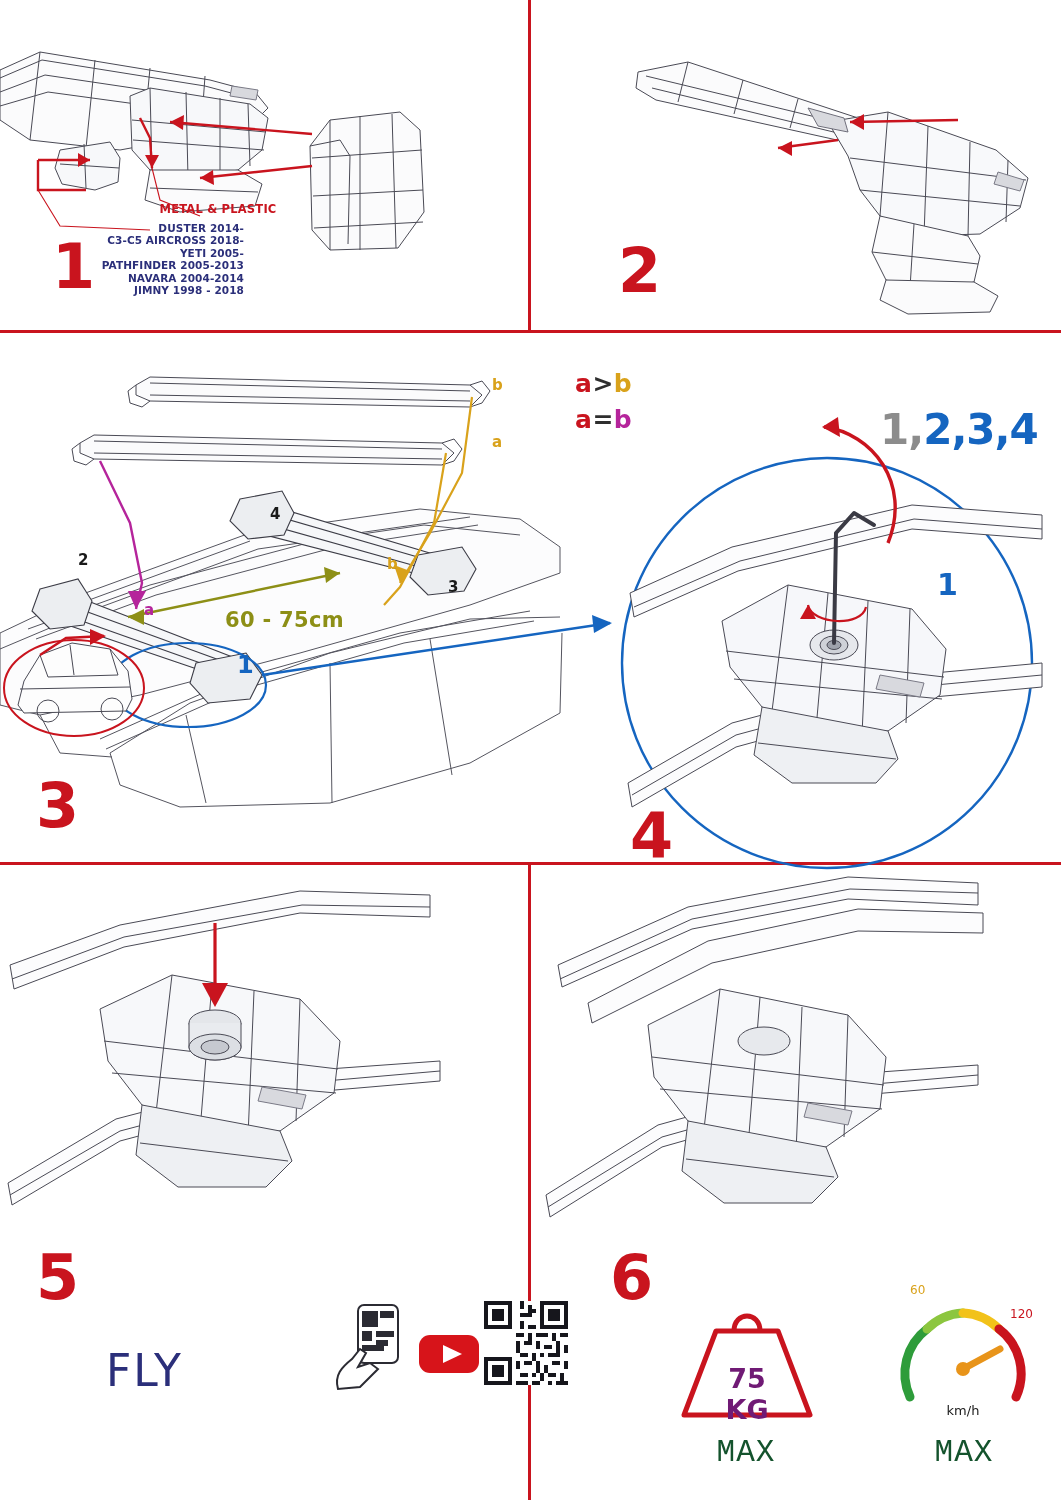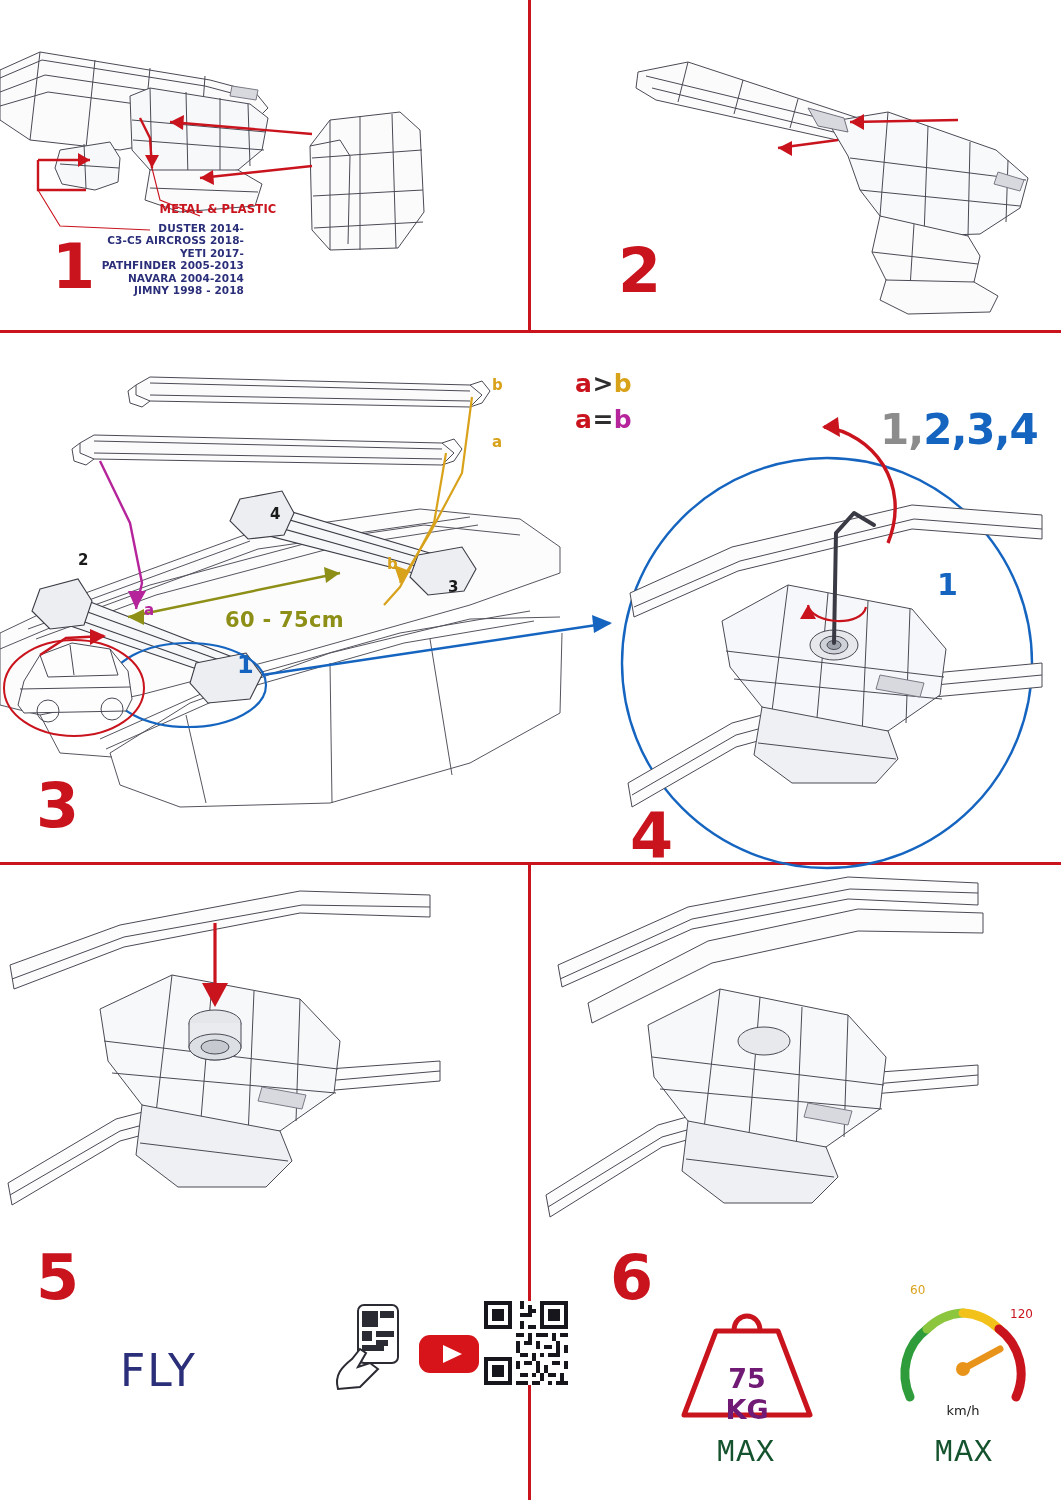--- a/index.html
+++ b/index.html
@@ -220,21 +220,21 @@
 
       <g stroke="#c9141e" stroke-width="1.1" fill="none">
         <path d="M38 190 L60 226 L150 230"></path>
         <path d="M152 168 L160 200 L200 216"></path>
       </g>
     </svg>
     <div class="metal-plastic" style="left:118px;top:203px;width:200px;">METAL &amp; PLASTIC</div>
     <div class="vehlist" style="left:0px;top:222px;width:244px;">
       <div>DUSTER 2014-</div>
       <div>C3-C5 AIRCROSS 2018-</div>
-      <div>YETI 2017-</div>
+      <div>YETI 2005-</div>
       <div>PATHFINDER 2005-2013</div>
       <div>NAVARA 2004-2014</div>
       <div>JIMNY 1998 - 2018</div>
     </div>
     <div class="step-num" style="left:52px;top:236px;">1</div>
   </div>
 
   <div class="panel" style="left:528px;top:0;width:533px;height:330px;">
     <svg width="533" height="330" viewBox="0 0 533 330">
       <g fill="none" stroke="#4a4a55" stroke-width="1" stroke-linejoin="round">
@@ -457,21 +457,21 @@
       </g>
 
       <g stroke="#c9141e" stroke-width="3.2" fill="none">
         <path d="M215 58 L215 126"></path>
       </g>
       <polygon points="215,142 202,118 228,118" fill="#c9141e"></polygon>
     </svg>
 
     <div class="step-num" style="left:36px;top:382px;">5</div>
 
-    <div class="brandFLY" style="left:120px;top:480px;">FLY</div>
+    <div class="brandFLY" style="left:106px;top:480px;">FLY</div>
 
     <svg style="position:absolute;left:330px;top:436px;" width="78" height="92" viewBox="0 0 78 92">
       <g fill="none" stroke="#2b2b33" stroke-width="2">
         <rect x="28" y="4" width="40" height="58" rx="6" fill="#fff"></rect>
         <rect x="33" y="11" width="14" height="14" fill="#2b2b33"></rect>
         <rect x="51" y="11" width="12" height="5" fill="#2b2b33"></rect>
         <rect x="33" y="31" width="8" height="8" fill="#2b2b33"></rect>
         <rect x="47" y="31" width="16" height="4" fill="#2b2b33"></rect>
         <rect x="47" y="40" width="10" height="4" fill="#2b2b33"></rect>
         <rect x="33" y="45" width="20" height="4" fill="#2b2b33"></rect>

